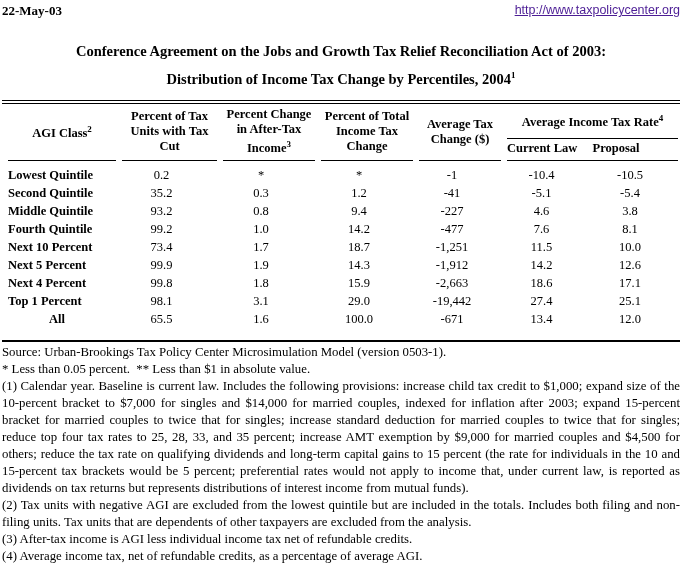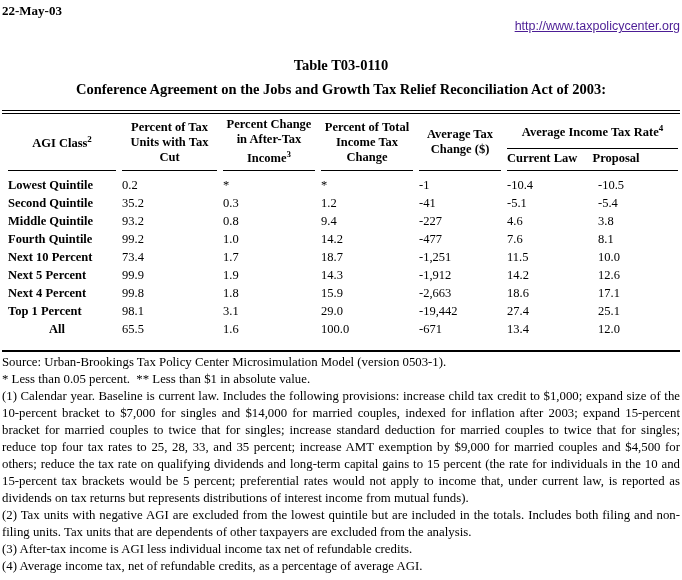--- a/index.html
+++ b/index.html
@@ -3,21 +3,21 @@
 <meta charset="utf-8">
 <style>
   html,body { margin:0; padding:0; background:#fff; }
   .page {
     width:682px; height:580px; box-sizing:border-box;
     background:#fff; color:#000;
     font-family:"Liberation Serif", serif;
     padding:3px 2px 0 2px; overflow:hidden; position:relative;
   }
   
-  .meta-row { display:flex; align-items:flex-start; font-size:13px; font-weight:bold; white-space:nowrap;flex-direction:column; }
+  .meta-row { display:flex; align-items:flex-start; font-size:13px; font-weight:bold; white-space:nowrap; }
   .meta-center { margin-left:auto; }
   .meta-url {
     margin-left:auto; font-family:"Liberation Sans", sans-serif;
     font-weight:normal; font-size:12.5px; color:#4c1d95;
     text-decoration:underline; cursor:pointer;
   }
   
   .title-block { margin-top:20px; text-align:center; font-weight:bold; font-size:14.5px; line-height:24px; }
   sup { font-size:9px; font-weight:bold; }
   
@@ -29,39 +29,39 @@
     vertical-align:middle; text-align:center;
   }
   th.group-th { height:28px; vertical-align:middle; }
   th.sub-th { height:19px; padding:0 0 2px 0; }
   .sub-wrap { display:flex; }
   .sub-wrap span { flex:1; text-align:left; }
   td { font-size:12.5px; height:18px; line-height:18px; padding:0; overflow:hidden; white-space:nowrap; }
   tbody tr:first-child td { padding-top:5px; }
   .label-cell { font-weight:bold; text-align:left; }
   .label-cell.right { text-align:center; padding-right:10px; }
-  .num-cell { text-align:left; padding-right:16px; }
+  .num-cell { text-align:center; padding-right:16px; }
   
   .notes { margin-top:2px; font-size:12.8px; line-height:17px; }
   .notes p { margin:0; }
   .just { text-align:justify; }
 </style>
 </head>
 <body>
 
 <div class="page">
 
   <div class="meta-row">
     <span>22-May-03</span>
     <span class="meta-url">http://www.taxpolicycenter.org</span>
   </div>
 
   <div class="title-block">
-    <div>Table T03-0110</div>
     <div>Conference Agreement on the Jobs and Growth Tax Relief Reconciliation Act of 2003:</div>
+    <div><span>Distribution of Income Tax Change by Percentiles, 2004</span><sup>1</sup></div>
   </div>
 
   <div class="table-wrap">
     <table>
       <colgroup>
         <col style="width:108px">
           <col style="width:95px">
           <col style="width:92px">
         <col style="width:92px">
           <col style="width:82px">

